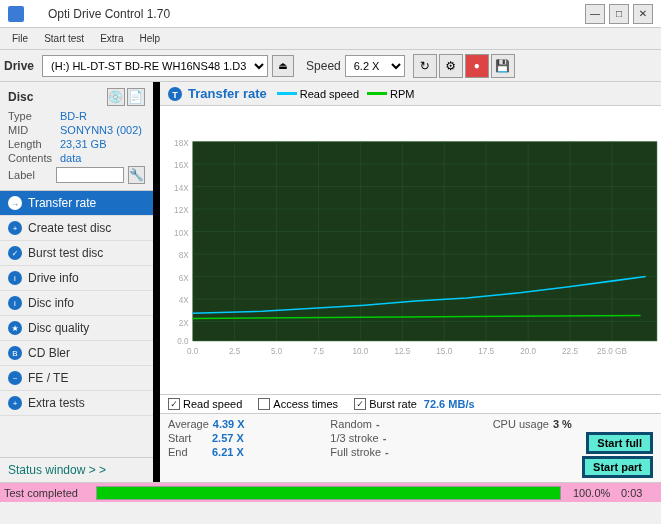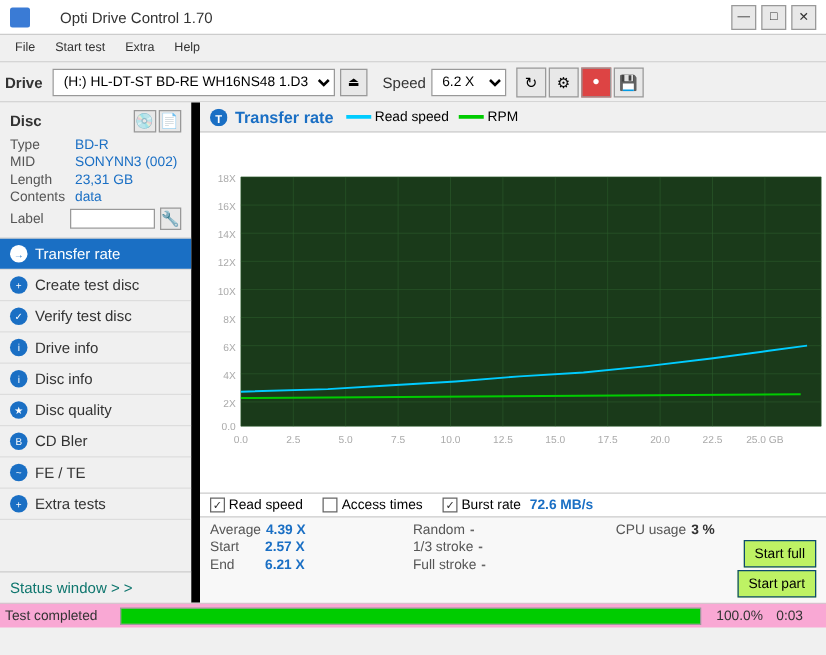--- a/index.html
+++ b/index.html
@@ -378,26 +378,27 @@
       font-weight: bold;
     }
     .stat-value.gray {
       color: #666;
     }
     .stat-value.normal {
       color: #333;
     }
     .start-btn {
       height: 22px;
-      border: 1px solid #0c4a6e;
-      background: #bef264;
+      border: 3px solid #0c4a6e;
+      background: #5eead4;
       cursor: pointer;
       font-size: 11px;
       padding: 0 8px;
       white-space: nowrap;
+      font-weight: bold;
     }
 
     
     .status-bar {
       height: 20px;
       background: #f9a8d4;
       border-top: 1px solid #ccc;
       display: flex;
       align-items: center;
       gap: 8px;
@@ -512,21 +513,21 @@
       <div class="nav-item active">
         <div class="nav-icon">→</div>
         <span>Transfer rate</span>
       </div>
       <div class="nav-item">
         <div class="nav-icon">+</div>
         <span>Create test disc</span>
       </div>
       <div class="nav-item">
         <div class="nav-icon">✓</div>
-        <span>Verify test disc</span>
+        <span>Burst test disc</span>
       </div>
       <div class="nav-item">
         <div class="nav-icon">i</div>
         <span>Drive info</span>
       </div>
       <div class="nav-item">
         <div class="nav-icon">i</div>
         <span>Disc info</span>
       </div>
       <div class="nav-item">

